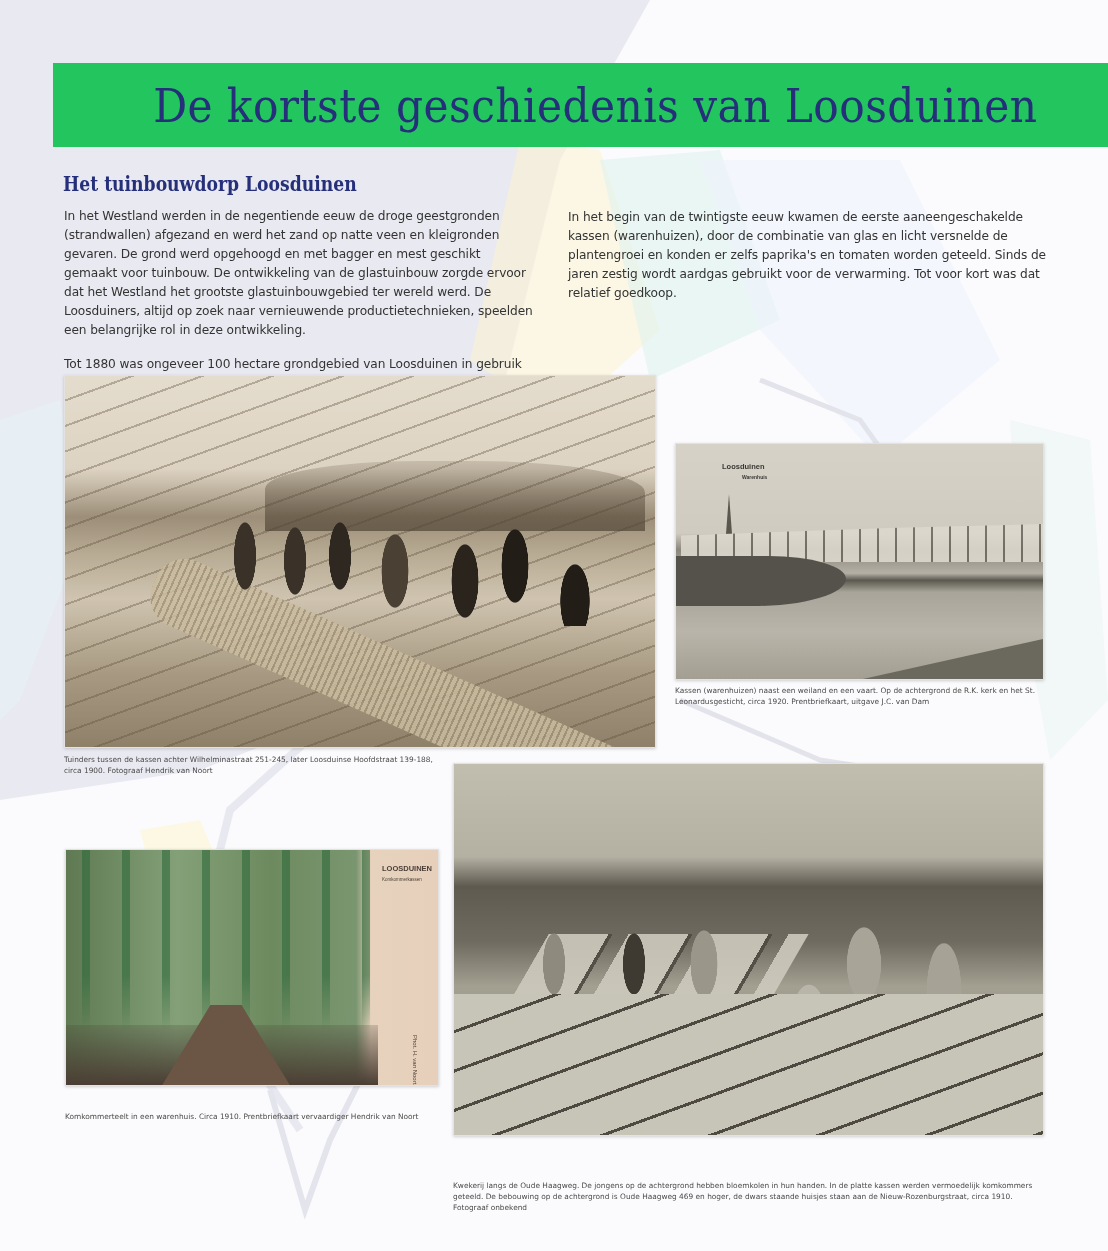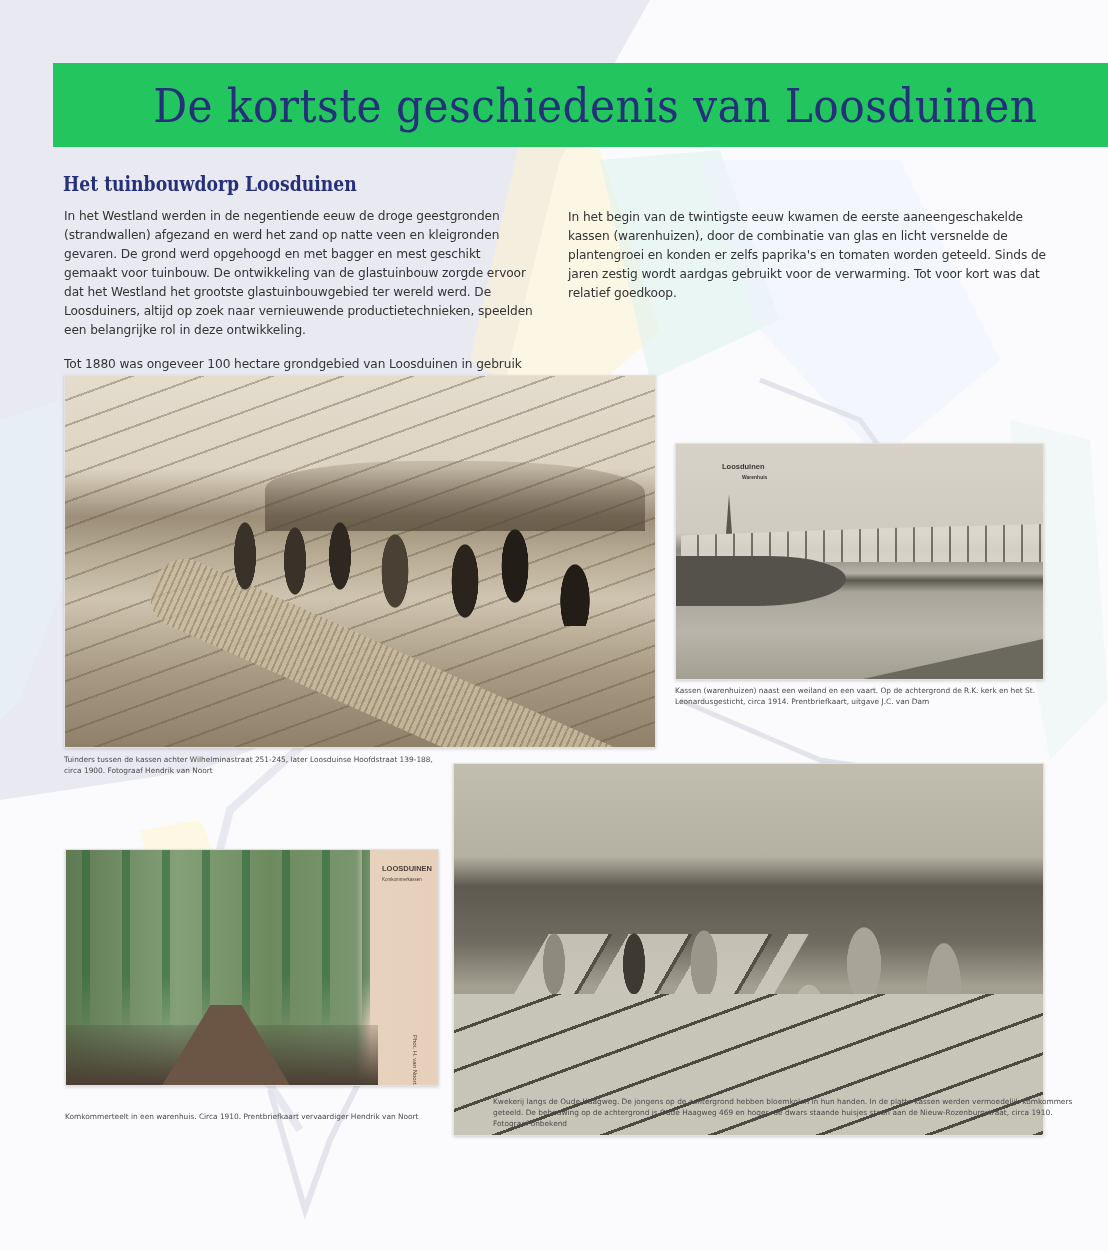--- a/index.html
+++ b/index.html
@@ -159,21 +159,21 @@
       radial-gradient(ellipse 18px 50px at 100px 70px, #3e3a32 60%, transparent 62%),
       radial-gradient(ellipse 22px 55px at 170px 70px, #9a968a 60%, transparent 62%),
       radial-gradient(ellipse 28px 60px at 330px 70px, #a8a497 60%, transparent 62%),
       radial-gradient(ellipse 26px 48px at 275px 120px, #b9b5a8 60%, transparent 62%),
       radial-gradient(ellipse 28px 75px at 410px 95px, #a6a295 60%, transparent 62%);
   }
 
   .cap-1 { left: 64px; top: 754px; width: 380px; }
   .cap-2 { left: 675px; top: 685px; width: 372px; }
   .cap-3 { left: 65px; top: 1111px; width: 380px; }
-  .cap-4 { left: 453px; top: 1096px; width: 590px; margin-left: 40px; }
+  .cap-4 { left: 453px; top: 1180px; width: 590px; }
 </style>
 </head>
 <body>
 
 <div class="bg-layer">
   <svg viewBox="0 0 1108 1251" preserveAspectRatio="none">
     <polygon points="0,0 650,0 560,160 470,520 330,720 200,770 0,800" fill="#e9e9f1"></polygon>
     <polygon points="520,140 600,150 660,330 560,420 470,360" fill="#fdf2cf" opacity="0.55"></polygon>
     <polygon points="600,160 720,150 780,320 650,380" fill="#dff4ef" opacity="0.6"></polygon>
     <polygon points="700,160 900,160 1000,360 880,460 760,330" fill="#eef3fb" opacity="0.6"></polygon>
@@ -210,21 +210,21 @@
 <figcaption class="caption cap-1">Tuinders tussen de kassen achter Wilhelminastraat 251-245, later Loosduinse Hoofdstraat 139-188, circa 1900. Fotograaf Hendrik van Noort</figcaption>
 
 <figure class="photo photo-2">
   <div class="spire"></div>
   <div class="green-houses"></div>
   <div class="bank"></div>
   <div class="bank-r"></div>
   <span class="pc-label pc-title">Loosduinen</span>
   <span class="pc-label pc-sub">Warenhuis</span>
 </figure>
-<figcaption class="caption cap-2">Kassen (warenhuizen) naast een weiland en een vaart. Op de achtergrond de R.K. kerk en het St. Leonardusgesticht, circa 1914. Prentbriefkaart, uitgave J.C. van Dam</figcaption>
+<figcaption class="caption cap-2">Kassen (warenhuizen) naast een weiland en een vaart. Op de achtergrond de R.K. kerk en het St. Leonardusgesticht, circa 1920. Prentbriefkaart, uitgave J.C. van Dam</figcaption>
 
 <figure class="photo photo-3">
   <div class="soil"></div>
   <div class="cucumbers"></div>
   <div class="path"></div>
   <span class="pc-label pc-title">LOOSDUINEN</span>
   <span class="pc-label pc-sub">Komkommerkassen</span>
   <span class="pc-label pc-vert">Phot. H. van Noort.</span>
 </figure>
 <figcaption class="caption cap-3">Komkommerteelt in een warenhuis. Circa 1910. Prentbriefkaart vervaardiger Hendrik van Noort</figcaption>

